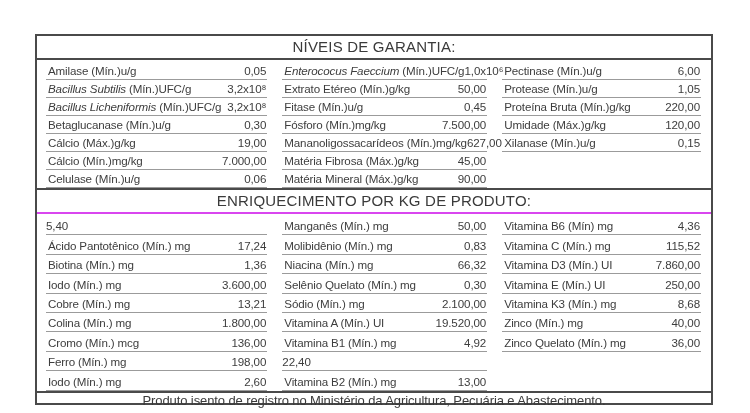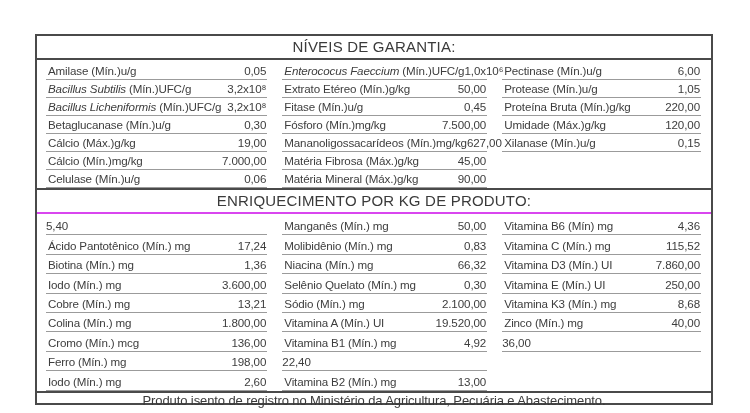--- a/index.html
+++ b/index.html
@@ -267,20 +267,21 @@
         </div>
         <div class="row">
           <span class="label">Vitamina K3 (Mín.) mg</span>
           <span class="value">8,68</span>
         </div>
         <div class="row">
           <span class="label">Zinco (Mín.) mg</span>
           <span class="value">40,00</span>
         </div>
         <div class="row">
+          <span class="label">Zinco Quelato (Mín.) mg</span>
           <span class="value">36,00</span>
         </div>
       </div>
   </div>
 
   <div id="footer-band">Produto isento de registro no Ministério da Agricultura, Pecuária e Abastecimento.</div>
 
 </div>
 
 </body></html>

